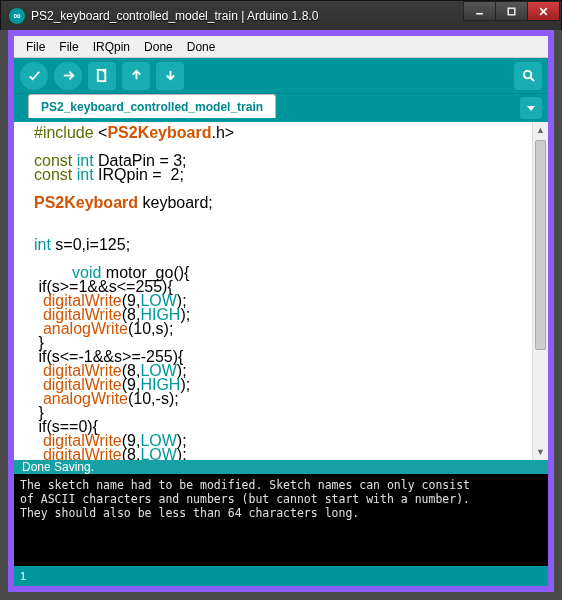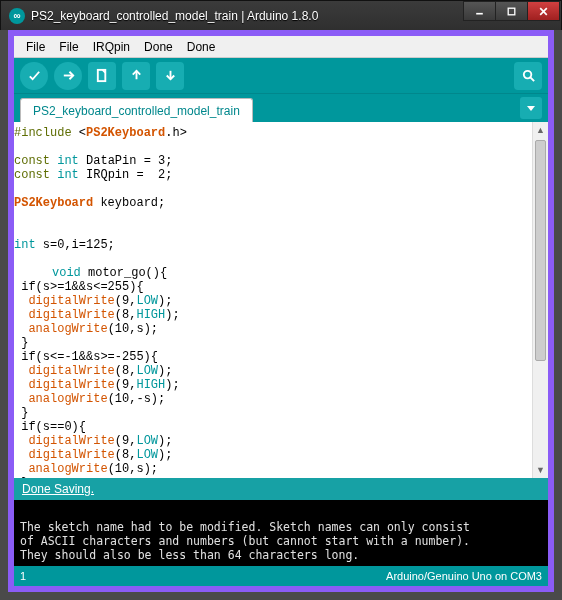--- a/index.html
+++ b/index.html
@@ -25,42 +25,42 @@
   .menuitem { padding:2px 6px; color:#000; }
   .toolbar { height:36px; background:var(--teal); display:flex; align-items:center; padding:0 6px; gap:6px;
              border-bottom:1px solid var(--teal-dark); }
   .tbbtn { width:28px; height:28px; border-radius:4px; background:#17adb2; display:flex; align-items:center;
            justify-content:center; color:#fff; }
   .tbbtn.round { border-radius:50%; }
   .tbbtn svg { width:15px; height:15px; stroke:#fff; fill:none; stroke-width:2; }
   .tbspacer { flex:1; }
   .tbbtn.serial { width:28px; height:28px; border-radius:4px; }
   
-  .tabstrip { background:var(--teal); height:28px; display:flex; align-items:flex-end; padding:0 6px; position:relative; }
+  .tabstrip { background:var(--teal); height:28px; display:flex; align-items:flex-start; padding:0 14px; position:relative;font-weight:bold; }
   .tab { background:#fff; color:#00878C; padding:5px 12px 4px 12px; border-top-left-radius:3px;
          border-top-right-radius:3px; font-size:12px; border:1px solid #bbb; border-bottom:none; }
   .tabmenu { position:absolute; right:6px; top:3px; width:22px; height:22px; background:#17adb2;
              border-radius:3px; display:flex; align-items:center; justify-content:center; }
   .tabmenu svg { width:10px; height:10px; fill:#fff; }
   
   .editwrap { flex:1; display:flex; overflow:hidden; background:#fff; position:relative; }
-  .code { flex:1; padding:4px 0; font-family:Liberation Mono, monospace; font-size:12px; line-height:14px;
+  .code { flex:1; padding:4px 20px; font-family:Liberation Sans, sans-serif; font-size:16px; line-height:14px;
           white-space:pre; overflow:hidden; color:#000; }
   .scrollbar { width:16px; background:#f0f0f0; border-left:1px solid #ddd; position:relative; }
   .scrollbar .arrow { height:16px; display:flex; align-items:center; justify-content:center; color:#666; font-size:9px; }
   .scrollbar .thumb { position:absolute; top:18px; left:2px; right:2px; height:62%; background:#cdcdcd; border:1px solid #aaa; border-radius:2px; }
   
   .kw-inc { color:#5e6d03; } .kw-const { color:#5e6d03; } .kw-type { color:#00979C; }
   .kw-lib { color:#d35400; font-weight:bold; } .kw-fn { color:#d35400; } .kw-void { color:#00979C;margin-left:38px; }
   .kw-arg { color:#00979C; }
   
-  .status { height:22px; background:var(--status-bg); color:#fff; display:flex; align-items:center; padding:0 8px;
-            font-size:12px;text-decoration:underline; }
-  .console { height:66px; background:var(--console-bg); color:#e0e0e0; font-family:Consolas,Monaco,monospace;
-             font-size:11.5px; padding:20px 6px; white-space:pre-wrap; overflow:hidden; }
+  .status { height:14px; background:var(--status-bg); color:#fff; display:flex; align-items:center; padding:0 8px;
+            font-size:12px; }
+  .console { height:92px; background:var(--console-bg); color:#e0e0e0; font-family:Consolas,Monaco,monospace;
+             font-size:11.5px; padding:4px 6px; white-space:pre-wrap; overflow:hidden; }
   .bottombar { height:20px; background:var(--teal); color:#fff; display:flex; align-items:center;
                justify-content:space-between; padding:0 6px; font-size:11px; }
 </style>
 </head>
 <body>
 
 <div class="titlebar">
   <div class="appicon">∞</div>
   <div class="title">PS2_keyboard_controlled_model_train | Arduino 1.8.0</div>
   <div class="winbtns">
@@ -150,15 +150,14 @@
   </div>
 
   <div class="status">
     <span>Done Saving.</span>
   </div>
   <div class="console">The sketch name had to be modified. Sketch names can only consist
 of ASCII characters and numbers (but cannot start with a number).
 They should also be less than 64 characters long.</div>
   <div class="bottombar">
     <span>1</span>
-    <span>Arduino/Genuino Uno on COM3</span>
   </div>
 </div>
 
 </body></html>

